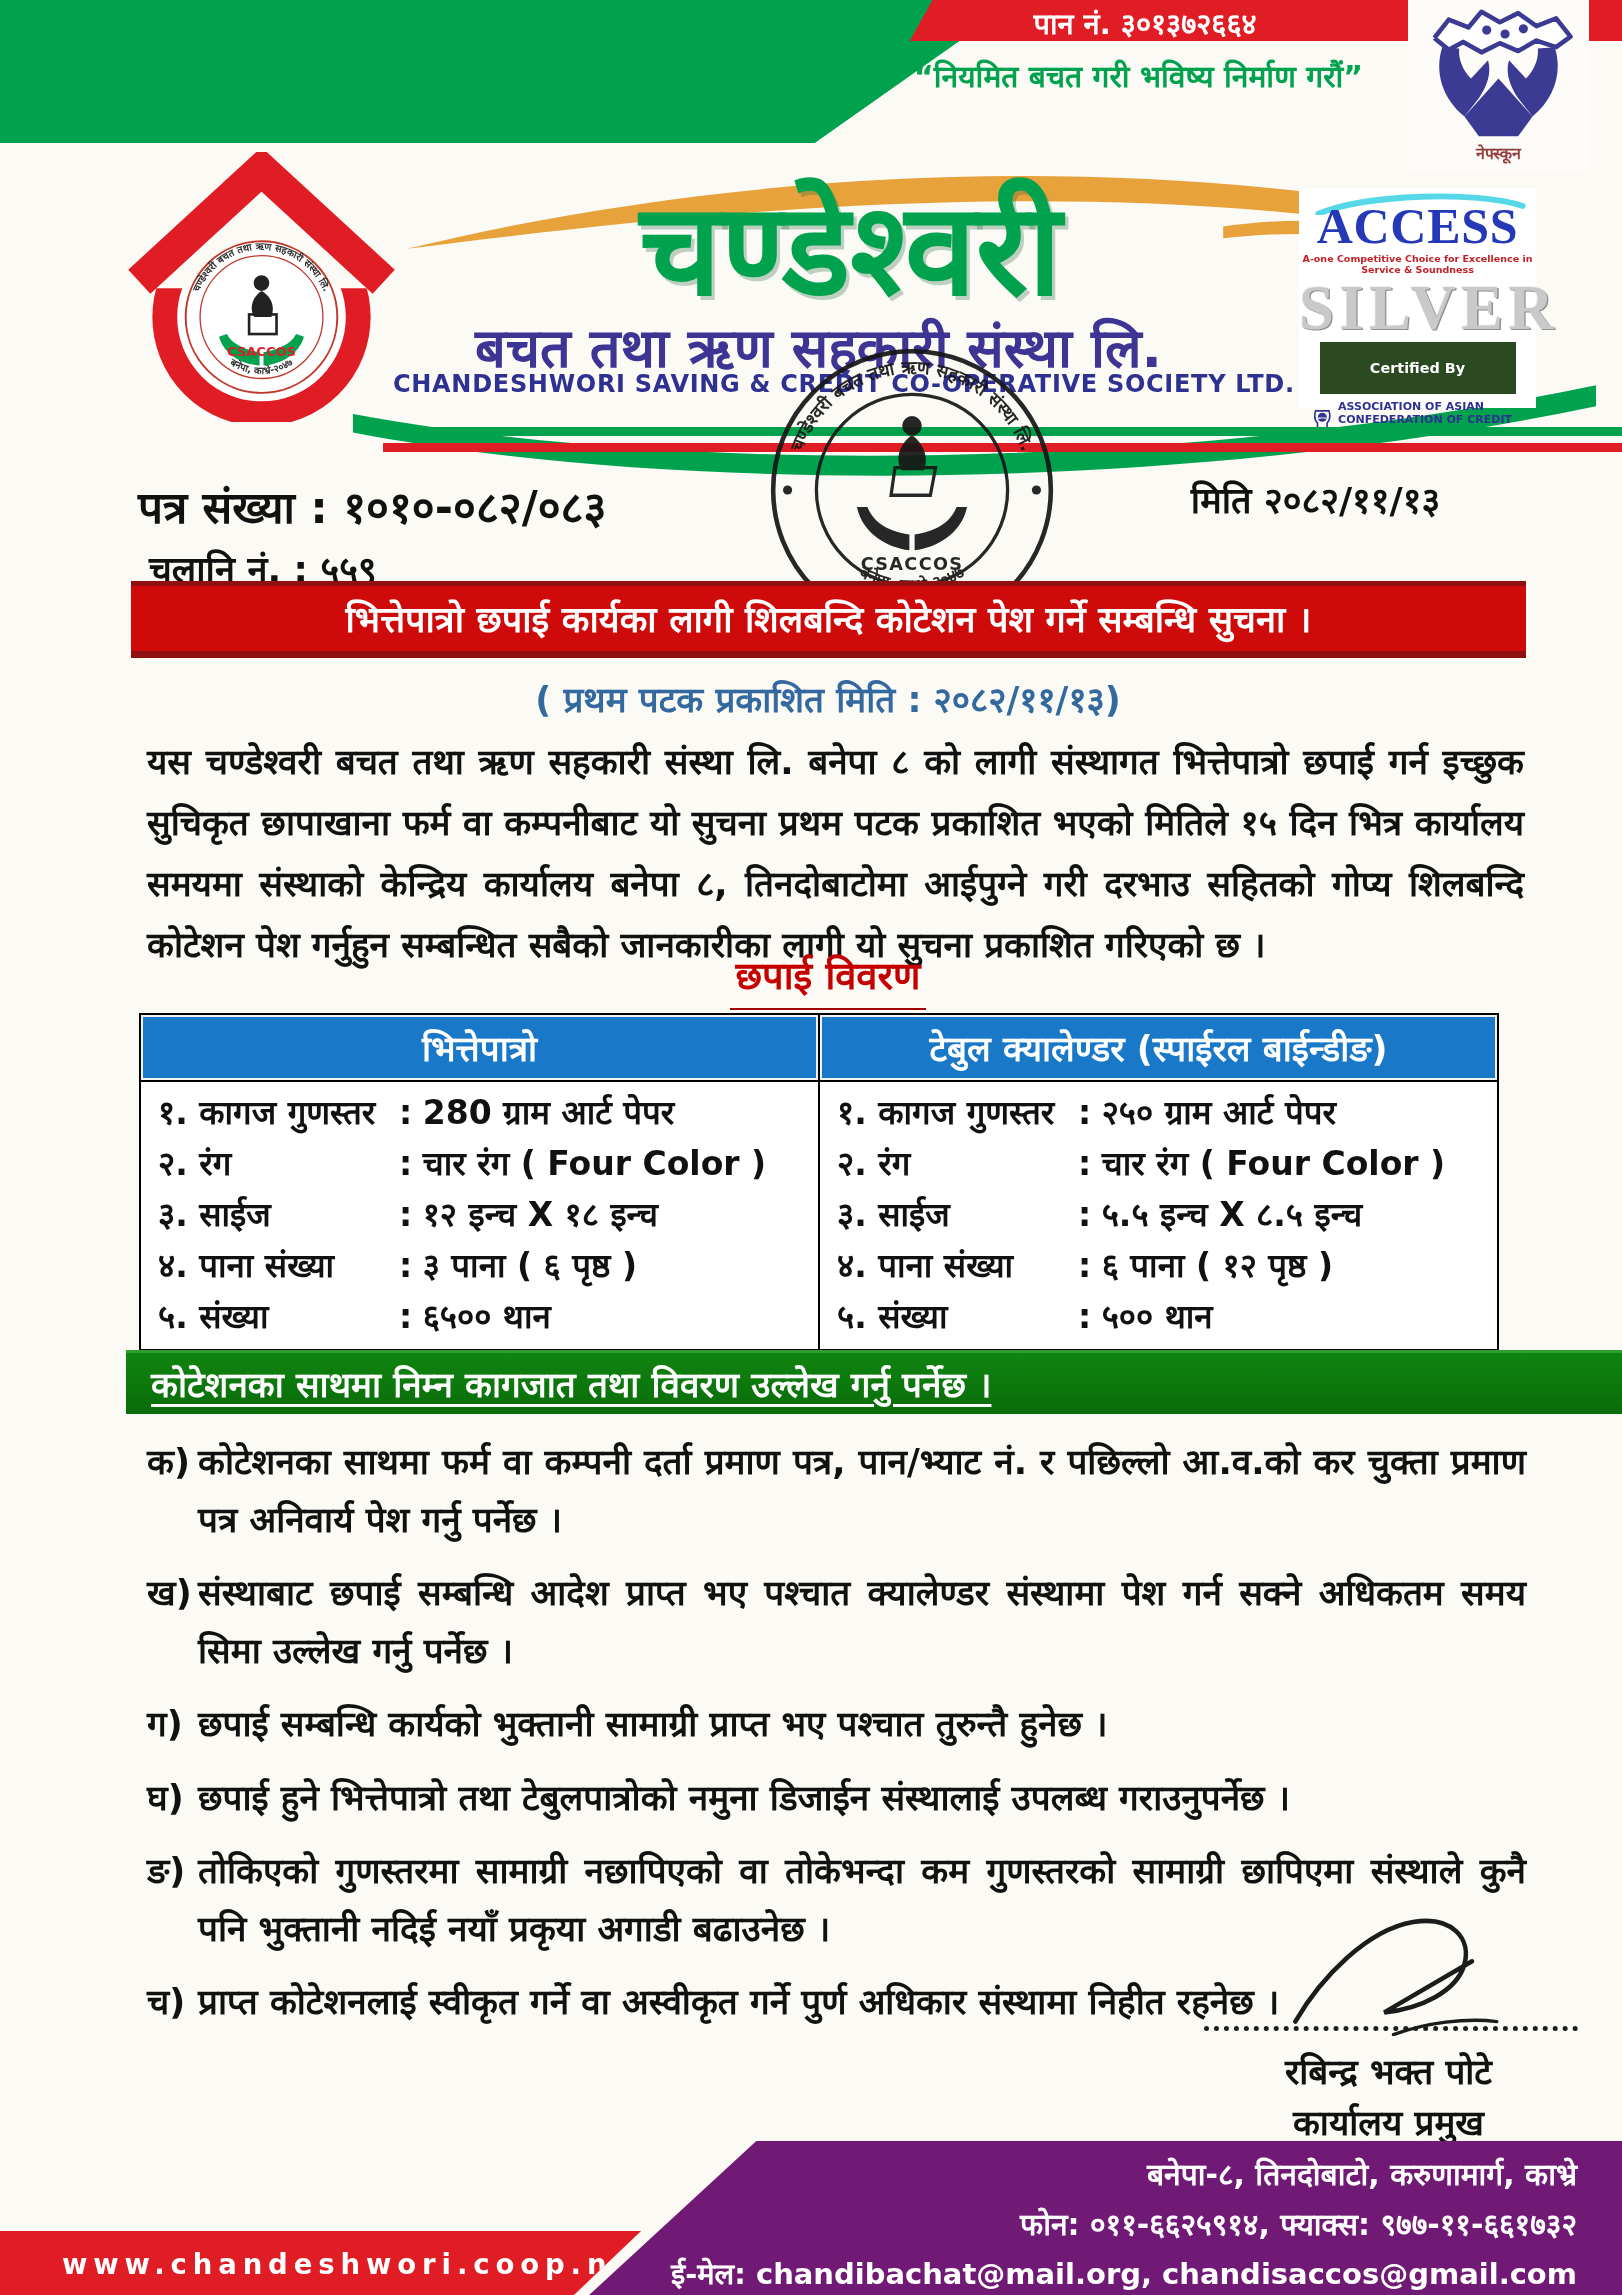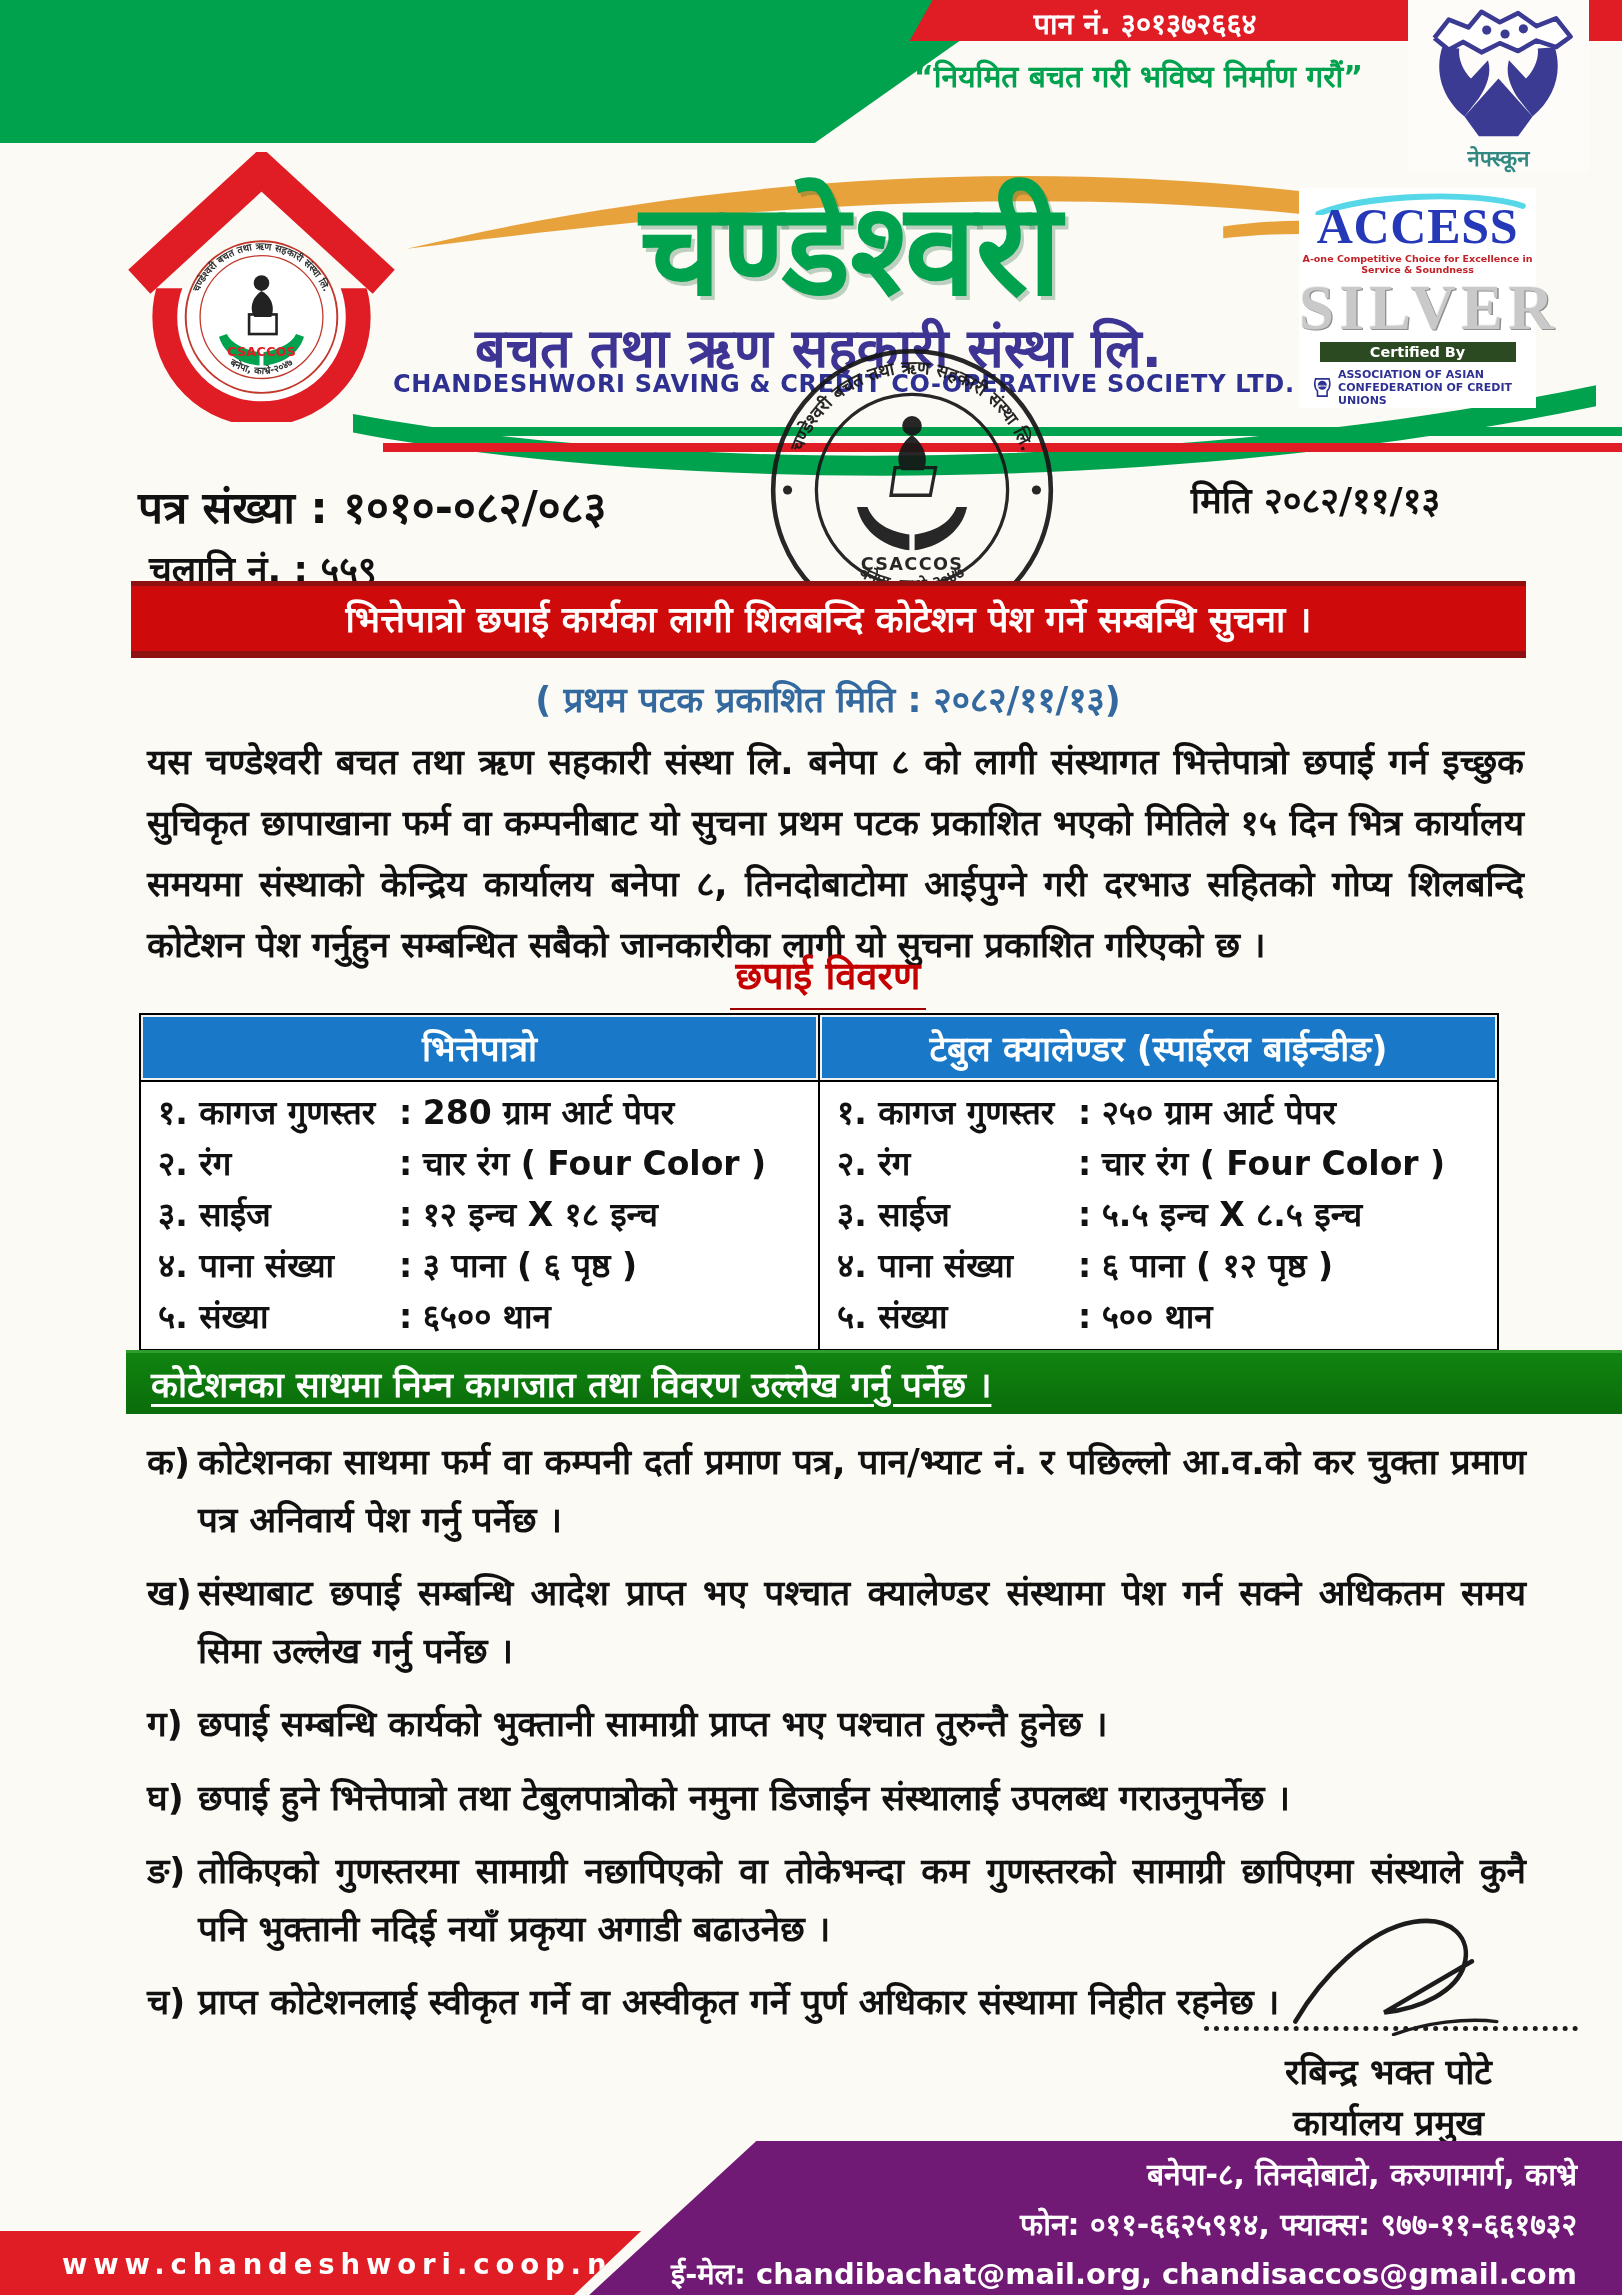--- a/index.html
+++ b/index.html
@@ -8,36 +8,36 @@
   
   .band-green{position:absolute;left:0;top:0;width:1623px;height:143px;background:#00a24e;
               clip-path:polygon(0 0,62.7% 0,50.2% 100%,0 100%);z-index:2;}
   .band-line1{position:absolute;left:65px;top:10.5px;font-size:31px;font-weight:bold;color:#fff;}
   .band-line2{position:absolute;left:18.3px;top:54px;font-size:37px;font-weight:bold;color:#fff;white-space:nowrap;}
   .band-red{position:absolute;left:906px;top:0;width:717px;height:41px;background:#e01c24;
             clip-path:polygon(3.7% 0,100% 0,100% 100%,0.5% 100%);z-index:2;}
   .pan-text{position:absolute;left:942px;top:2.6px;width:406px;text-align:center;font-size:29px;font-weight:bold;color:#fff;z-index:3;}
   .quote{position:absolute;left:870px;top:55px;width:537px;text-align:center;font-size:30px;font-weight:bold;color:#00a24e;z-index:3;}
   .nefscun{position:absolute;left:1408px;top:0;width:181px;height:171px;background:#fdfcf9;z-index:4;text-align:center;}
-  .nefscun-label{font-size:22px;font-weight:bold;color:#0f766e;margin-top:-3.9px;opacity:.85;}
+  .nefscun-label{font-size:16px;font-weight:bold;color:#7f1d1d;margin-top:-3.9px;opacity:.85;}
   
   .drop-logo{position:absolute;left:121px;top:152px;z-index:2;}
   .gold-swoosh{position:absolute;left:406px;top:143px;z-index:2;}
   .brand-name{position:absolute;left:386px;top:169px;width:929px;text-align:center;font-size:128px;line-height:1.1;
               font-weight:bold;color:#00a24e;text-shadow:3.3px 3.9px 0 rgba(27,96,52,.28);z-index:2;white-space:nowrap;margin-top:11px;}
   .brand-sub{position:absolute;left:393px;top:309px;width:851px;text-align:center;font-size:54px;font-weight:bold;color:#3d3494;z-index:2;white-space:nowrap;}
   .brand-eng{position:absolute;left:393px;top:370px;width:851px;text-align:center;font-size:24px;font-weight:bold;color:#2e3192;letter-spacing:0.7px;z-index:2;white-space:nowrap;}
   .green-swoosh{position:absolute;left:353px;top:376px;z-index:1;}
   
   .access{position:absolute;left:1299px;top:188px;width:237px;height:220px;background:#fff;z-index:2;text-align:center;}
   .access-title{font-family:"Liberation Serif","DejaVu Serif",serif;font-size:50px;font-weight:bold;color:#2438b8;letter-spacing:0.7px;line-height:1;margin-top:1.3px;}
   .access-tag{font-size:9.5px;font-weight:bold;color:#c22127;margin-top:1.3px;}
   .access-grade{font-family:"Liberation Serif","DejaVu Serif",serif;font-size:63px;font-weight:bold;color:#c9c9c9;letter-spacing:5.2px;line-height:1.05;
                 text-shadow:1.3px 1.3px 0 #8f8f8f,-0.7px -0.7px 0 #efefef;}
-  .certified{width:196px;margin:1.3px auto 0;background:#2c4a21;color:#fff;font-size:14.4px;font-weight:bold;padding:2px 0;}
+  .certified{width:196px;margin:1.3px auto 0;background:#2c4a21;color:#fff;font-size:14.4px;font-weight:bold;padding:18px 0;}
   .accu-row{display:flex;align-items:center;gap:6.5px;width:209px;margin:3.9px auto 0;text-align:left;}
   .accu-text{font-size:11px;font-weight:bold;color:#2e3192;line-height:1.2;}
   
   .stripe-g{position:absolute;left:383px;top:427px;width:1240px;height:9.2px;background:#00a24e;z-index:3;}
   .stripe-r{position:absolute;left:383px;top:443px;width:1240px;height:9.2px;background:#e01c24;z-index:3;}
   .meta-letter{position:absolute;left:138px;top:476px;font-size:44px;font-weight:bold;z-index:4;}
   .meta-dispatch{position:absolute;left:149px;top:544px;font-size:36px;font-weight:bold;z-index:4;}
   .meta-date{position:absolute;left:1080px;top:475px;width:471px;text-align:center;font-size:36px;font-weight:bold;z-index:4;}
   .stamp{position:absolute;left:764px;top:342px;z-index:6;opacity:.92;}
   

